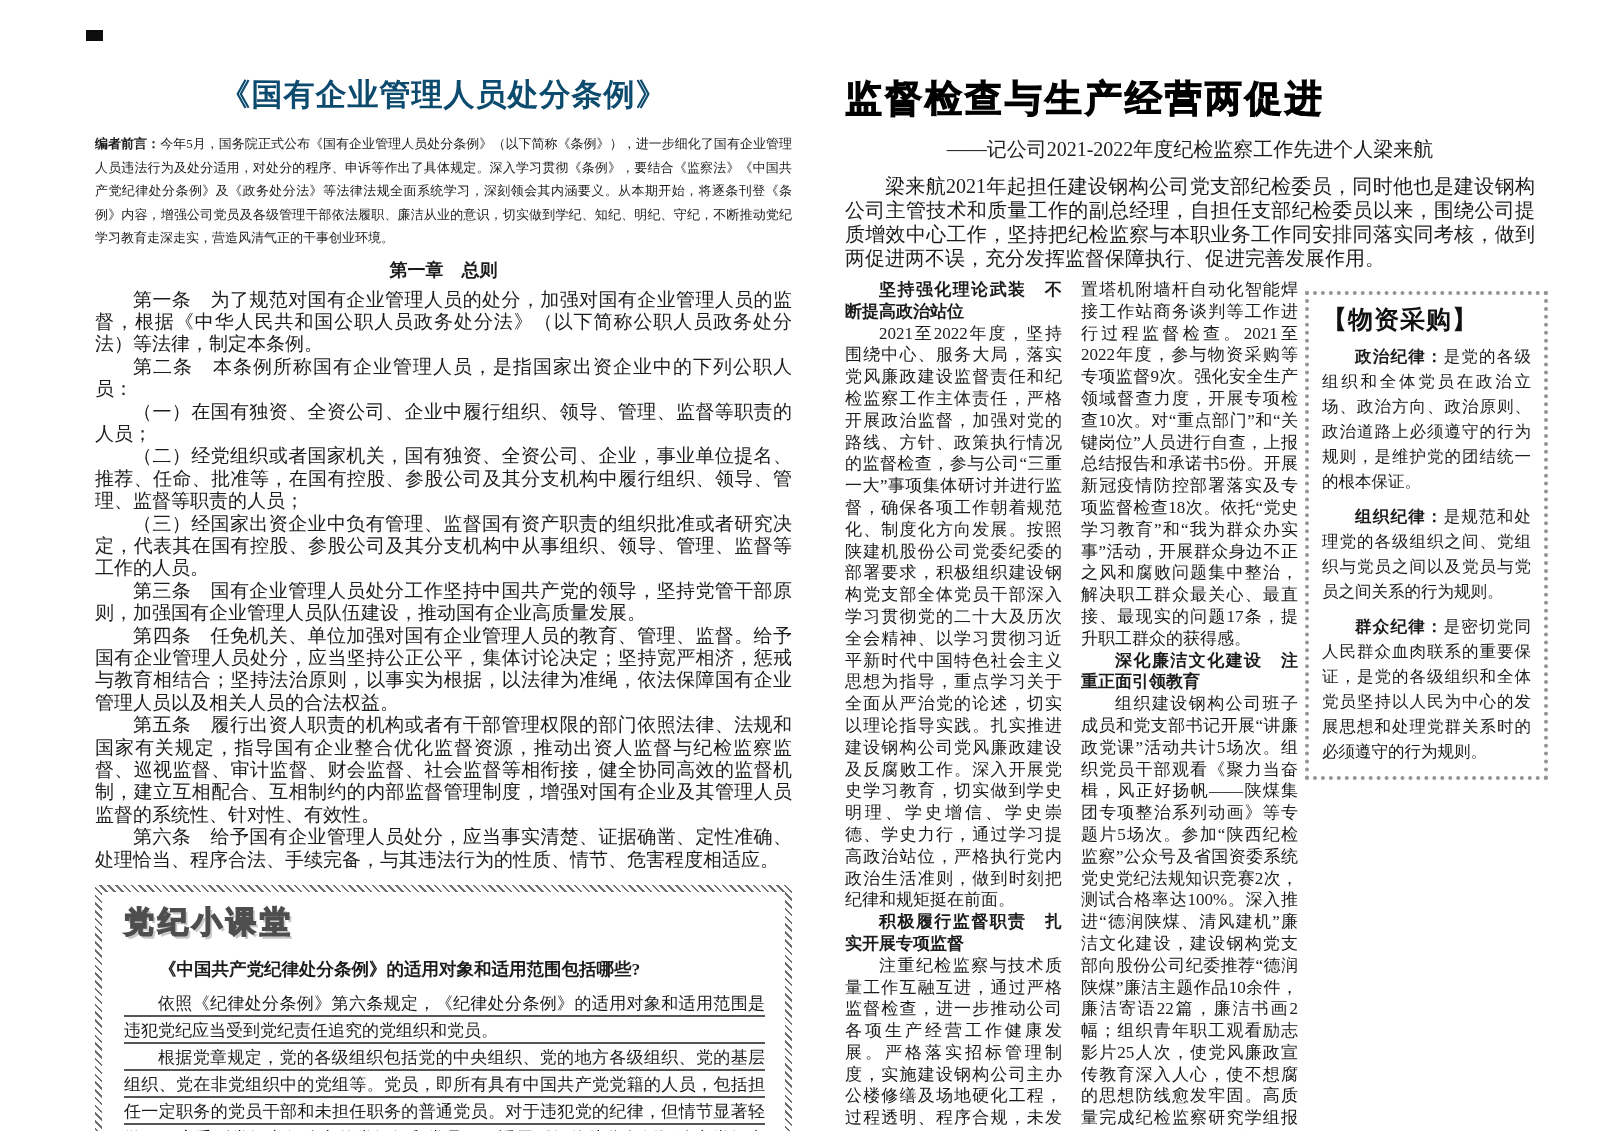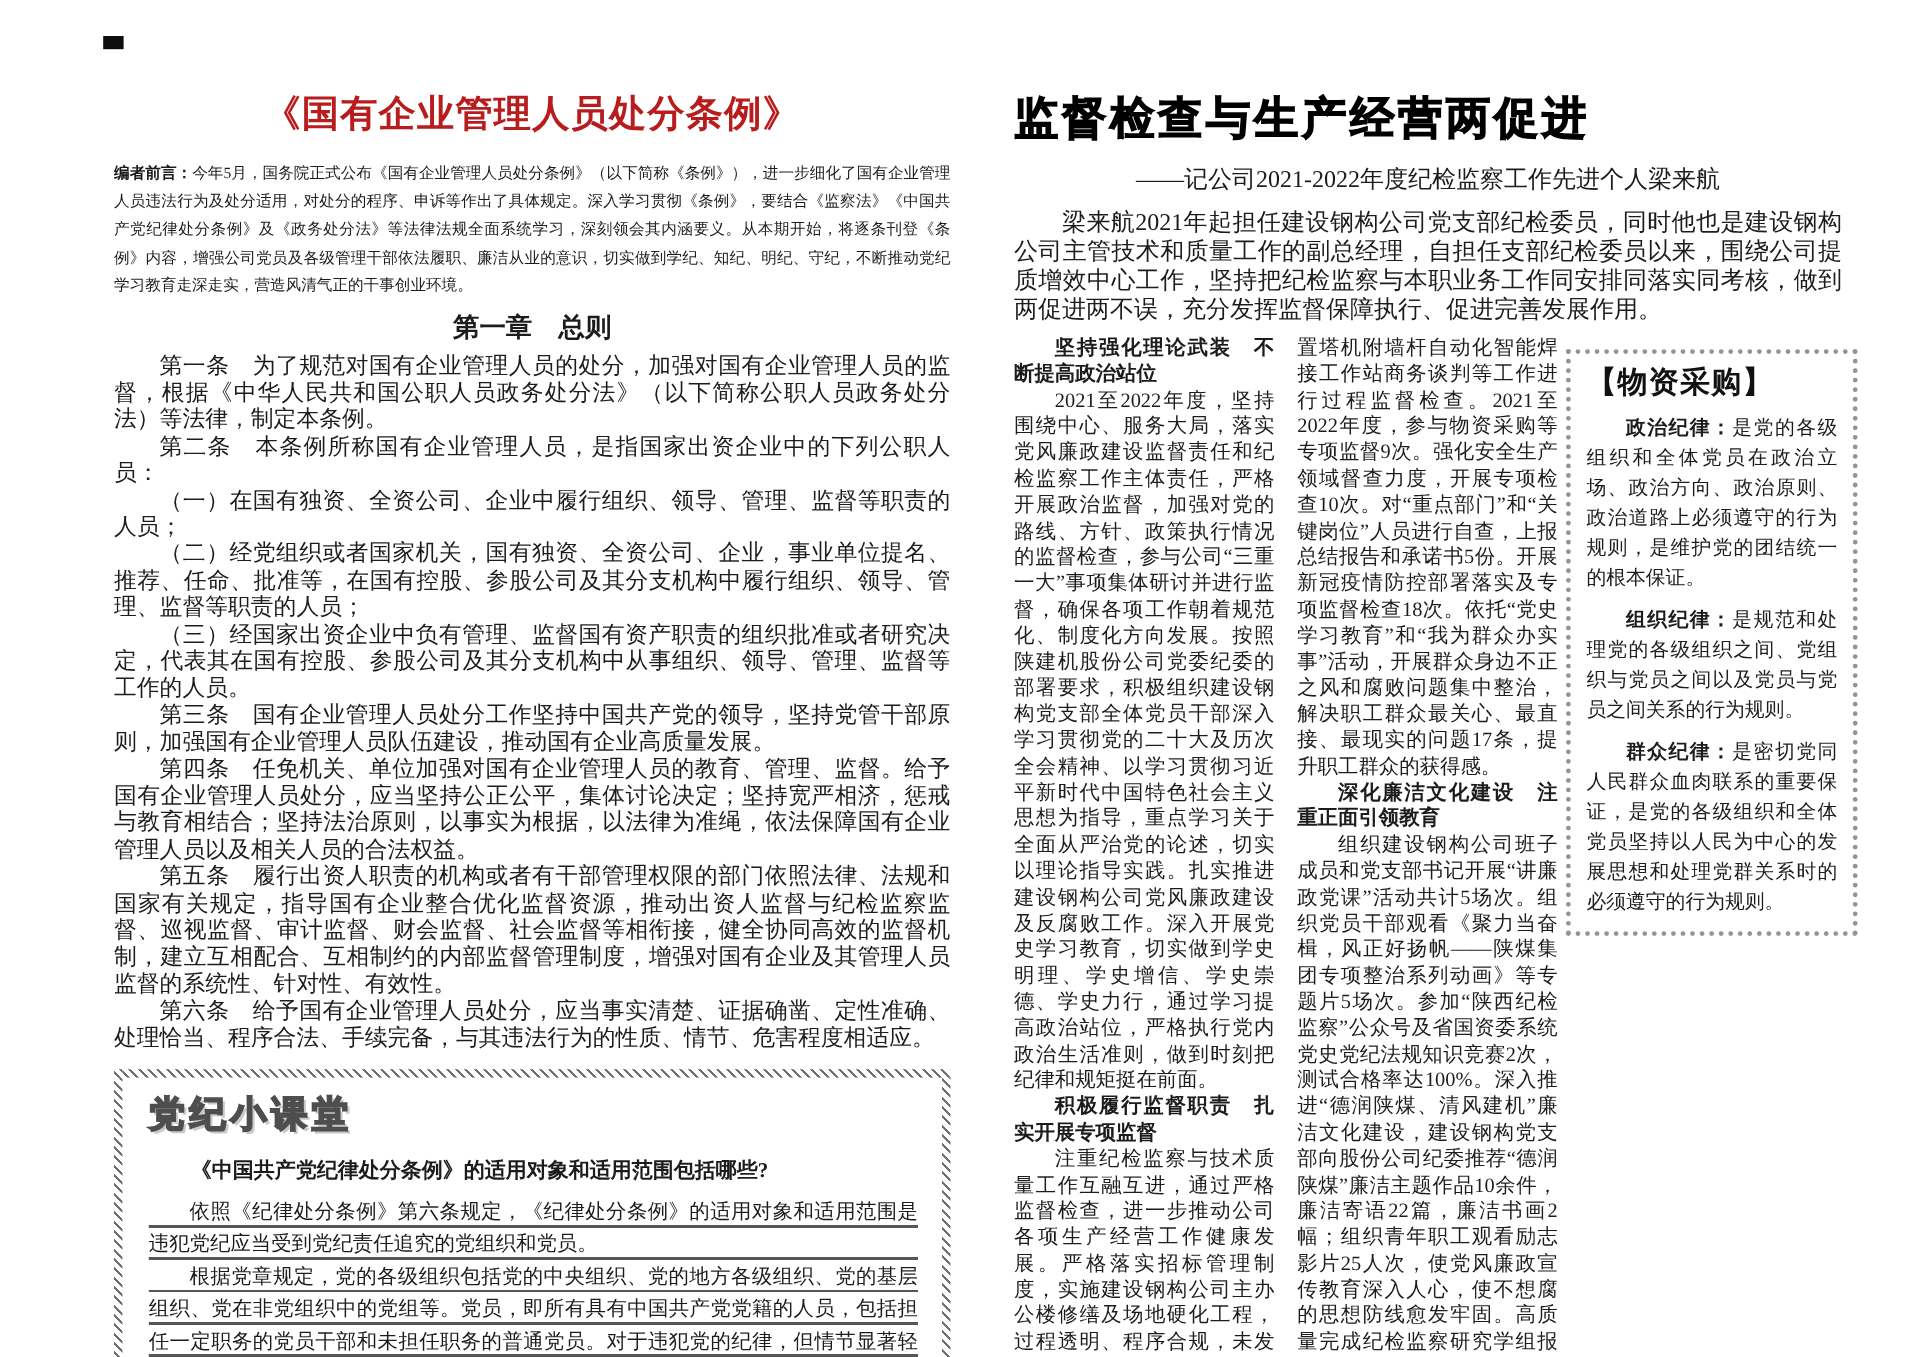--- a/index.html
+++ b/index.html
@@ -6,25 +6,25 @@
   body{
     width:1600px;height:1131px;position:relative;background:#ffffff;
     font-family:"Liberation Serif","DejaVu Serif",serif;color:#1c1c1c;overflow:hidden;
   }
   .corner-mark{position:absolute;left:86px;top:30px;width:17px;height:11px;background:#0e0e0e;}
 
   
   .left-page{position:absolute;left:95px;top:74px;width:697px;}
   .lp-title{
     text-align:center;font-family:"Liberation Sans","DejaVu Sans",sans-serif;
-    font-weight:900;font-size:31px;letter-spacing:1px;margin:0 0 16px;color:#b91c1c;
+    font-weight:900;font-size:31px;letter-spacing:1px;margin:0 0 16px;color:#0c4a6e;
   }
   .preface{font-size:13px;line-height:23.5px;text-align:justify;margin:0 0 8px;}
   .preface-label{font-weight:700;}
-  .chapter-heading{text-align:center;font-weight:700;font-size:22px;margin:4px 0 7px;}
+  .chapter-heading{text-align:center;font-weight:700;font-size:18px;margin:4px 0 7px;}
   .article{font-size:19px;line-height:22.4px;text-align:justify;text-indent:2em;margin:0;}
 
   .kb-box{
     margin-top:14px;
     border:7px solid transparent;
     border-image:repeating-linear-gradient(45deg,#6f6f6f 0 1.8px,transparent 1.8px 5.5px) 7;
     padding:8px 20px 14px 22px;
   }
   .kb-title{
     display:inline-block;font-family:"Liberation Sans","DejaVu Sans",sans-serif;

